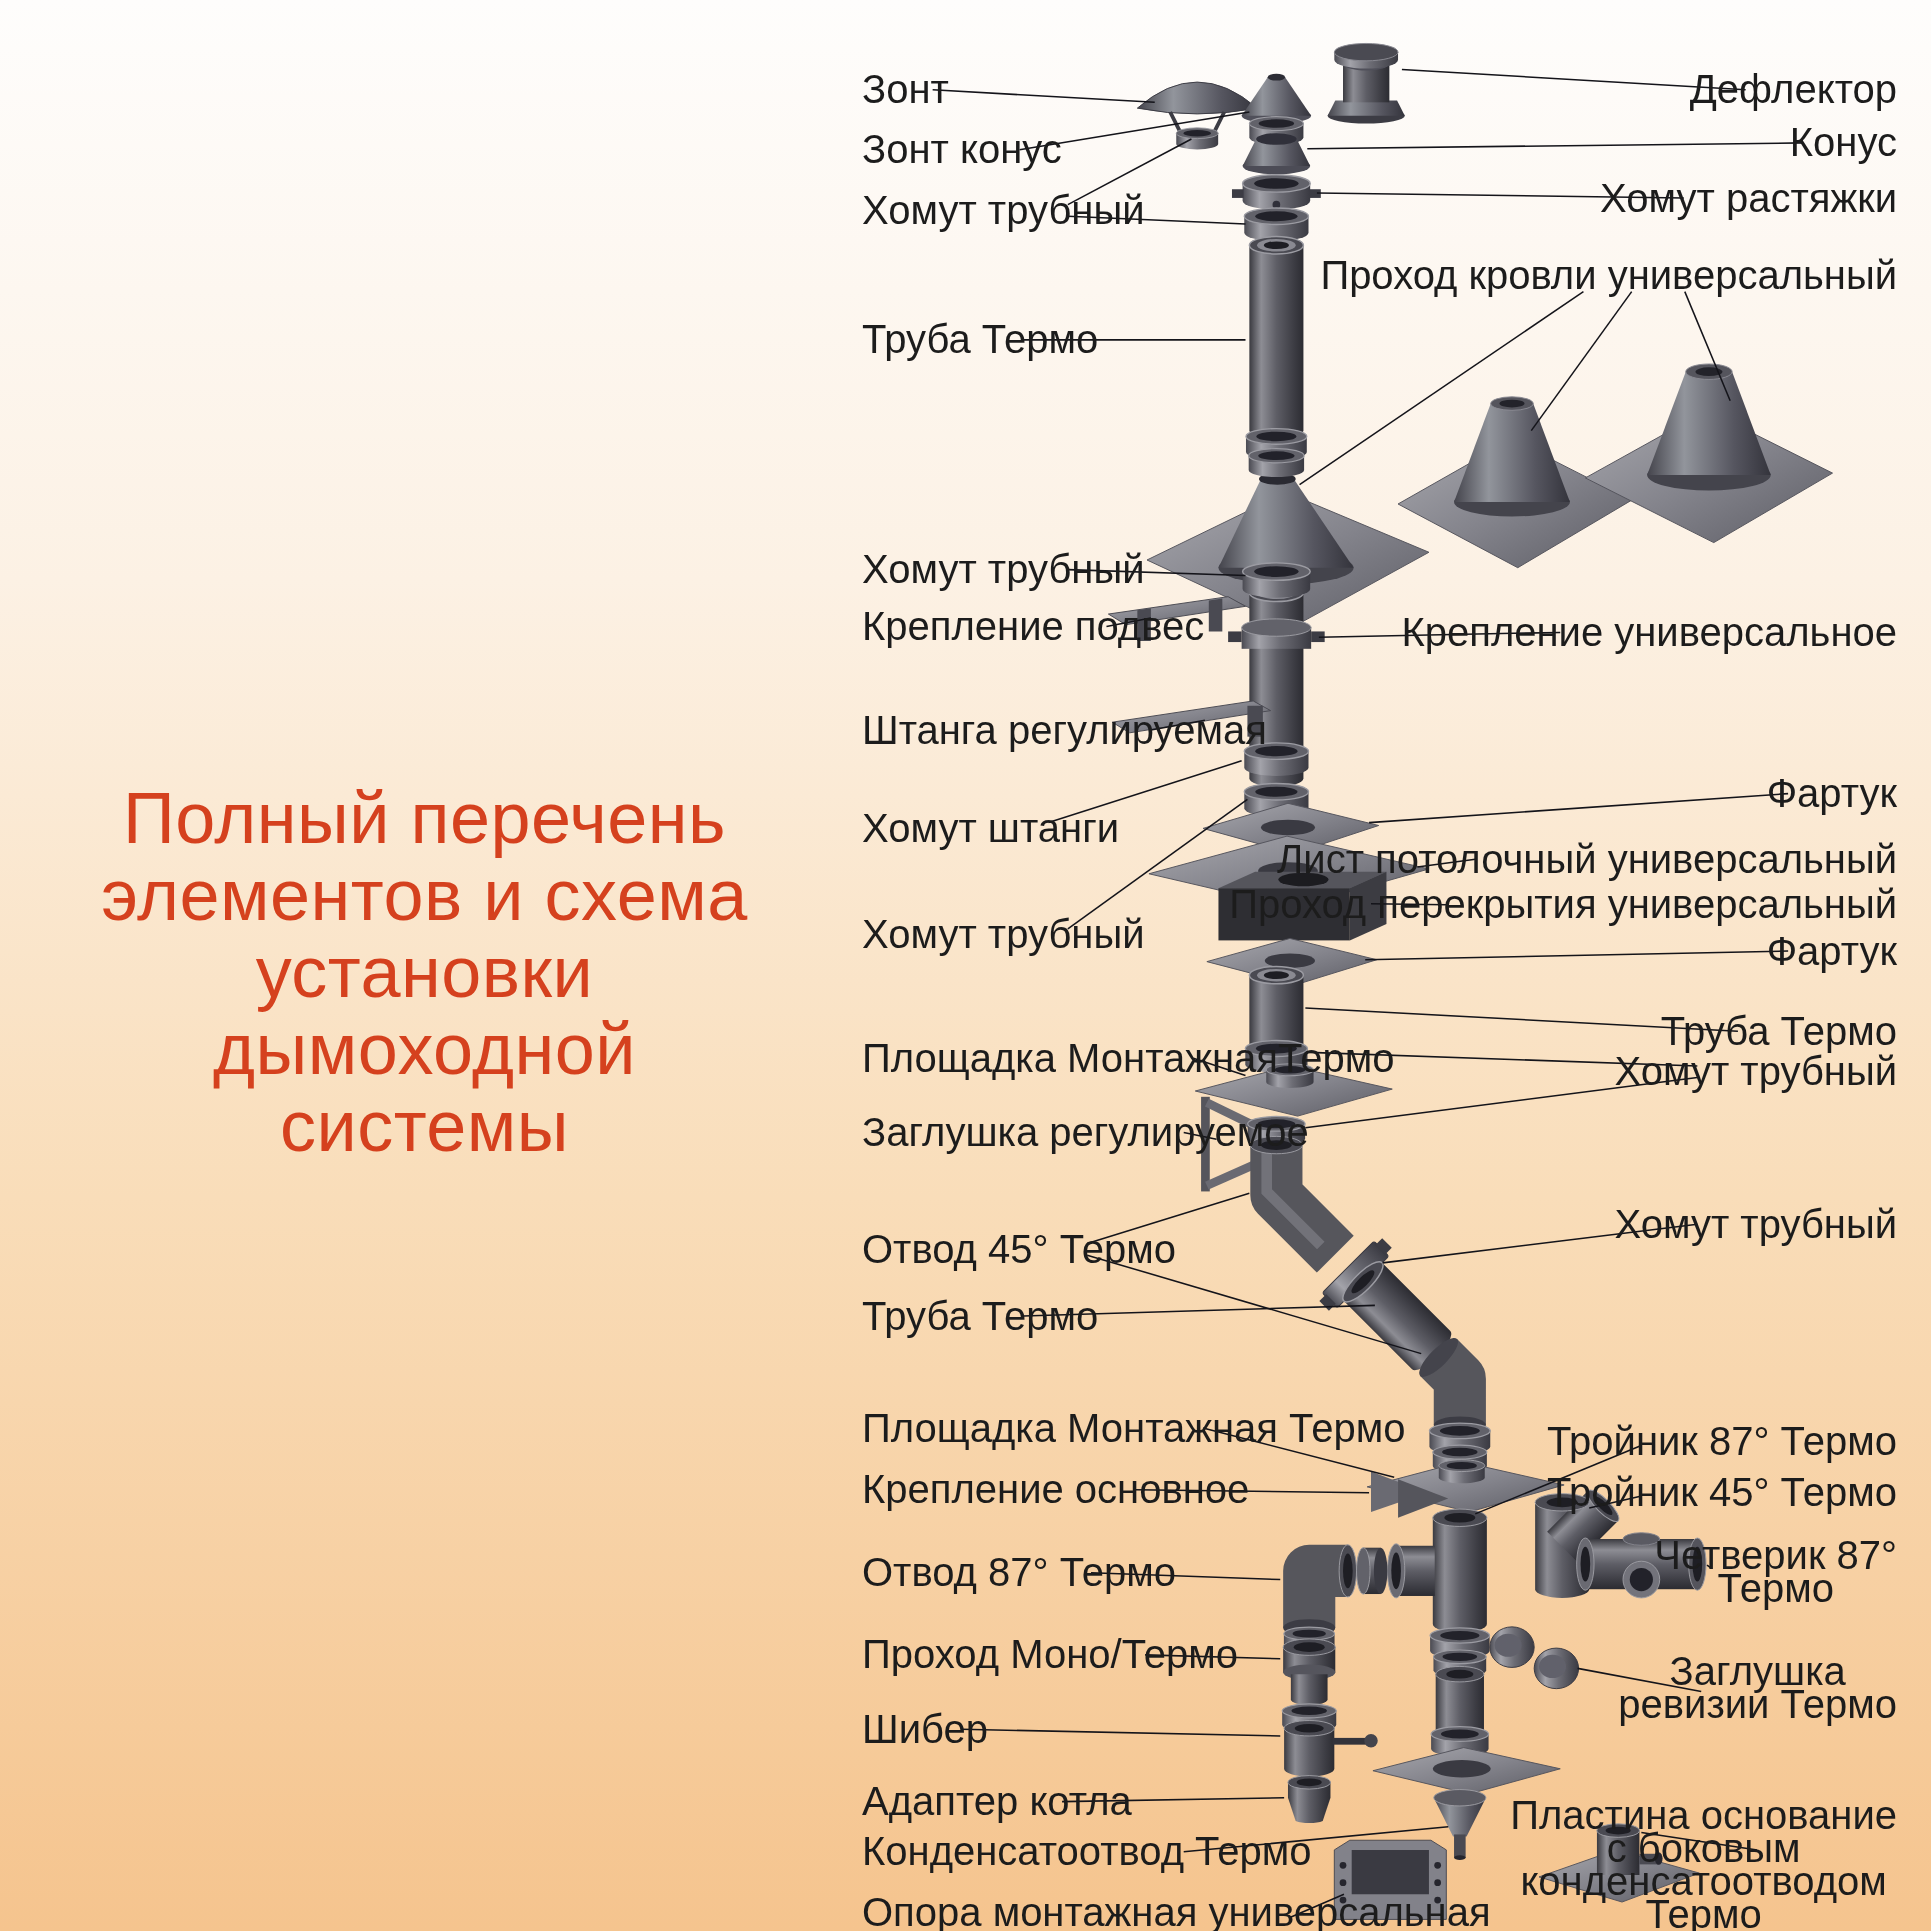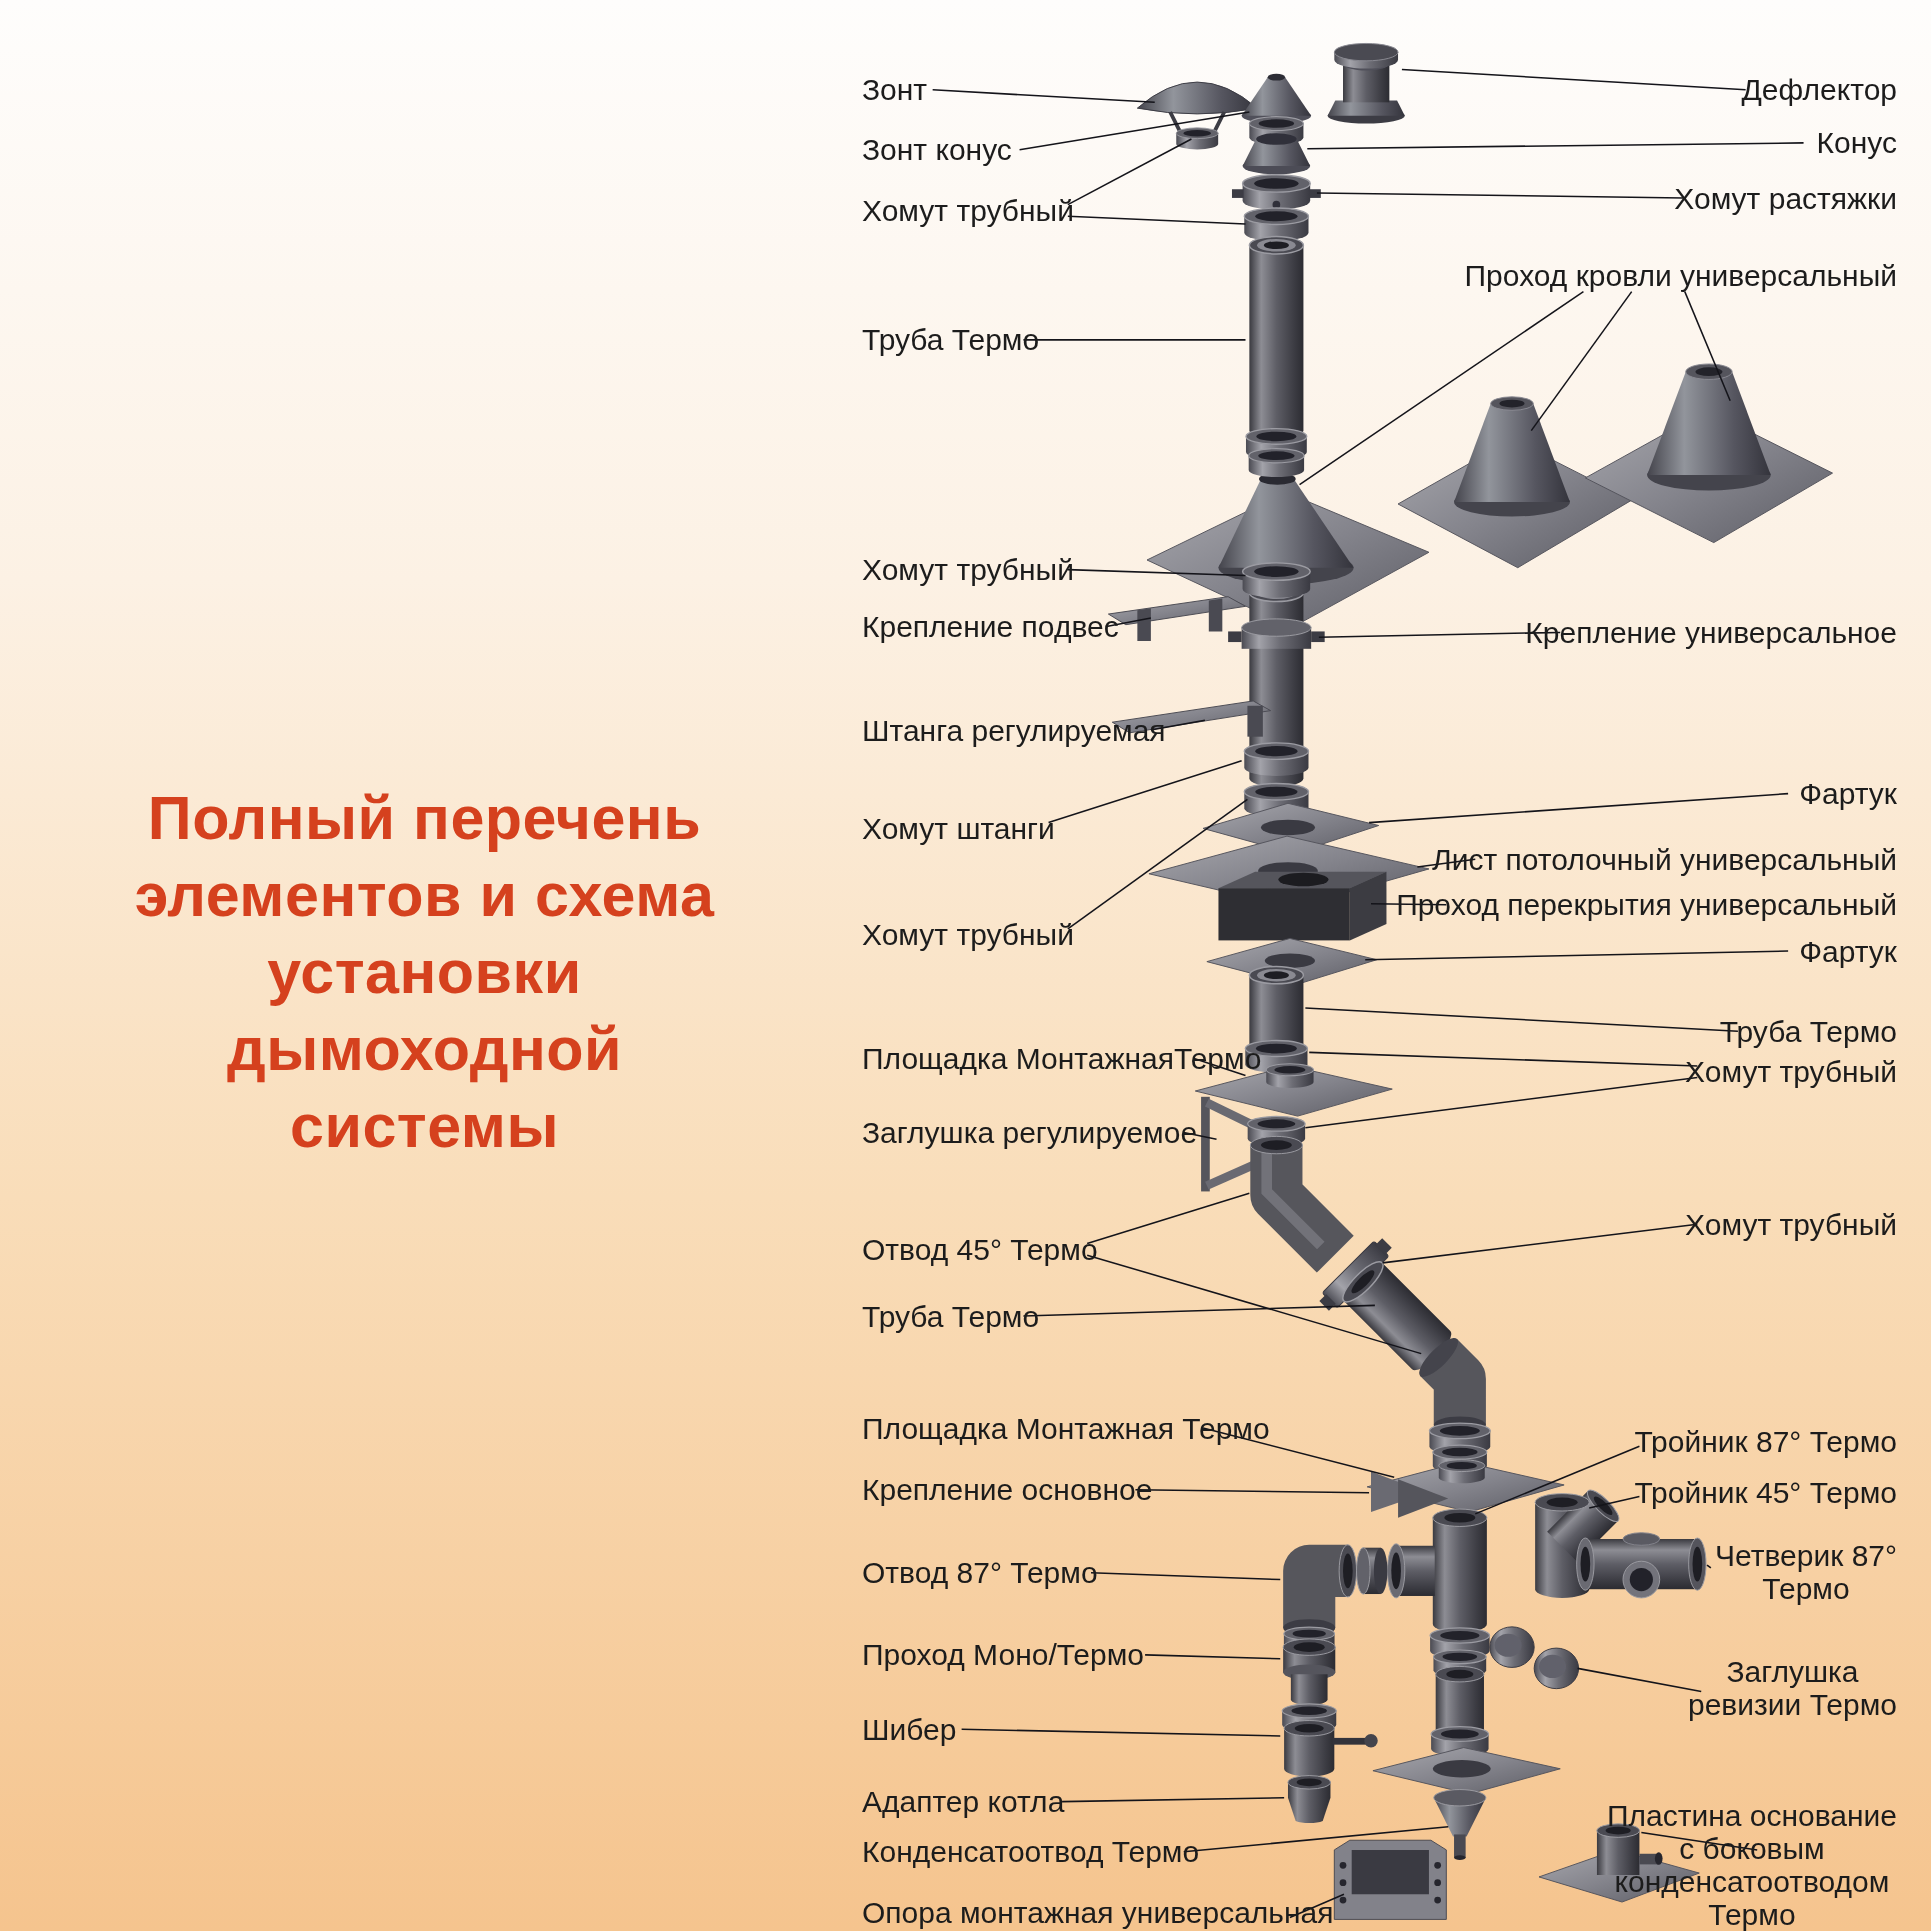--- a/index.html
+++ b/index.html
@@ -1,22 +1,22 @@
 <!DOCTYPE html>
 <html><head>
 <meta charset="utf-8">
 <style>
   html,body{margin:0;padding:0}
   .canvas{position:relative;width:1931px;height:1931px;overflow:hidden;
     background:linear-gradient(180deg,#fefdfc 0%,#fcf1e4 30%,#f9ddb9 62%,#f5c48e 100%);
     font-family:"Liberation Sans",sans-serif;}
   .art{position:absolute;left:0;top:0}
   .heading{position:absolute;left:53px;top:780px;width:743px;text-align:center;
-    color:#d5411e;font-size:61px;font-weight:bold;line-height:77px;letter-spacing:0.5px}
-  .lbl{position:absolute;font-size:30px;color:#1c1c1c;line-height:33px;white-space:pre-line}
+    color:#d5411e;font-size:72px;font-weight:normal;line-height:77px;letter-spacing:0.5px}
+  .lbl{position:absolute;font-size:40px;color:#1c1c1c;line-height:33px;white-space:pre-line}
   .lbl.left{left:862px;text-align:left}
   .lbl.right{right:34px;text-align:center}
 </style>
 </head>
 <body>
 
 <div class="canvas">
 
 <svg class="art" width="1931" height="1931" viewBox="0 0 2000 2000" xmlns="http://www.w3.org/2000/svg">
   <defs>

